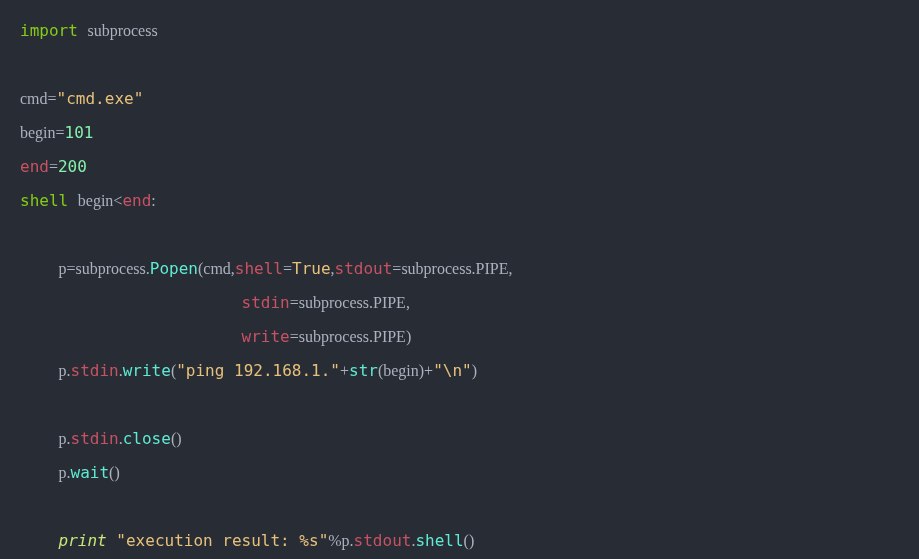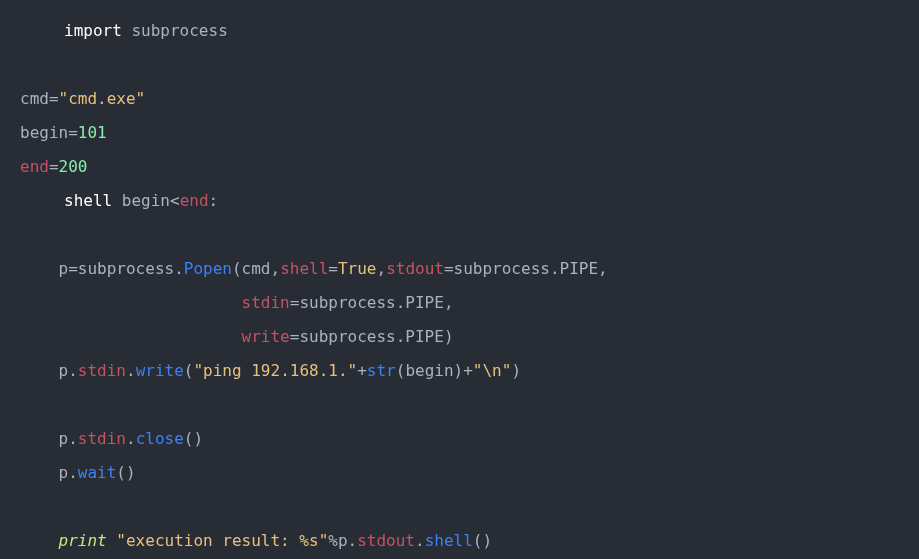--- a/index.html
+++ b/index.html
@@ -12,28 +12,28 @@
   }
   pre.code {
     margin: 0;
     padding: 14px 20px;
     font-family: "Consolas", "Menlo", "DejaVu Sans Mono", monospace;
     font-size: 16px;
     line-height: 34px;
     color: #abb2bf;
     white-space: pre;
   }
-  .tok-kw     { color: #ffffff; margin-left: 44px; }   
-  .tok-mod    { color: #abb2bf; }   
+  .tok-kw     { color: #84cc16; }   
+  .tok-mod    { color: #abb2bf; font-family: Liberation Serif, serif; }   
   .tok-str    { color: #e7c07b; }   
   .tok-num    { color: #86efac; }   
   .tok-prop   { color: #c75263; }   
   .tok-kwarg  { color: #c75263; }
   .tok-builtin{ color: #e7c07b; margin-top: 15px; }   
-  .tok-fn     { color: #3b82f6; }   
+  .tok-fn     { color: #5eead4; }   
   .tok-end    { color: #c75263; }   
   .tok-print  { color: #c6e678; font-style: italic; }   
 </style>
 </head>
 <body>
 
 <pre class="code"><span><span class="tok-kw">import</span> <span class="tok-mod">subprocess</span></span>
 
 <span><span class="tok-mod">cmd</span><span class="tok-mod">=</span><span class="tok-str">"cmd.exe"</span></span>
 <span><span class="tok-mod">begin</span><span class="tok-mod">=</span><span class="tok-num">101</span></span>

